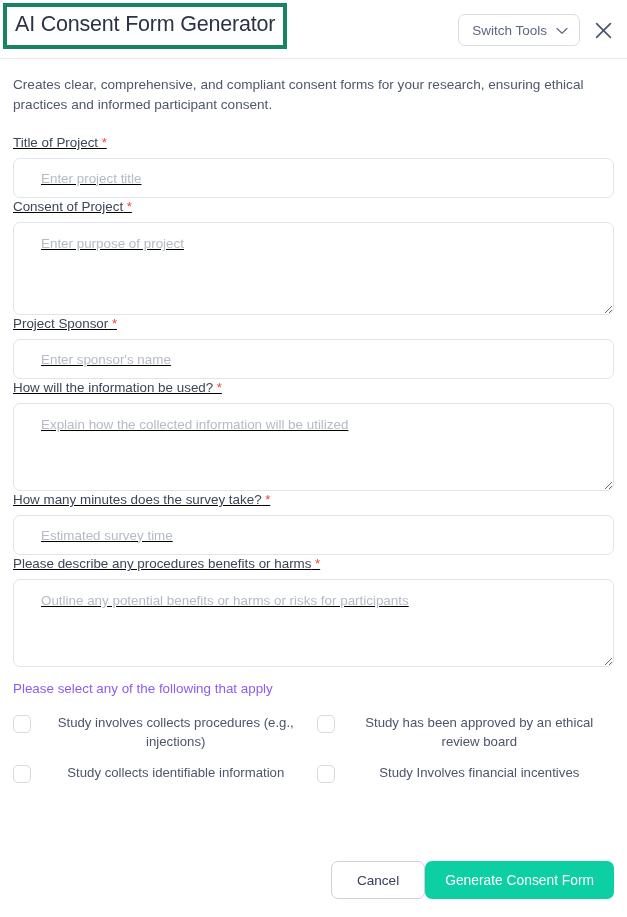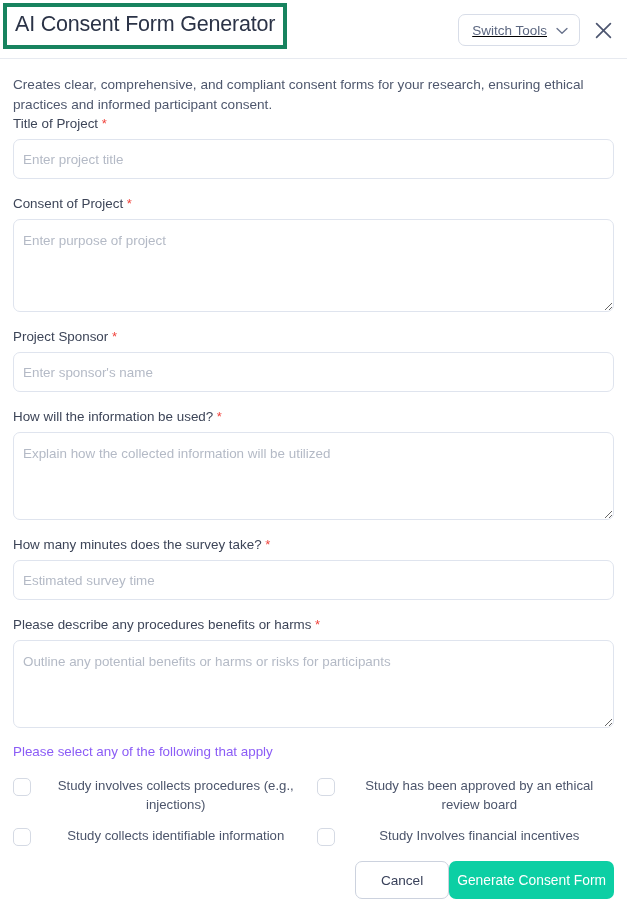--- a/index.html
+++ b/index.html
@@ -61,21 +61,20 @@
 
   .switch-tools {
     display: flex;
     align-items: center;
     gap: 9px;
     border: 1px solid #d8dde8;
     border-radius: 7px;
     padding: 6px 11px 6px 13px;
     background: #fff;
     cursor: pointer;
-    text-decoration: underline;
   }
   .switch-tools-label {
     font-size: 13.5px;
     color: #5c6780;
     white-space: nowrap;
   }
   .chev { display: block; }
 
   .close-btn {
     display: flex;
@@ -90,45 +89,46 @@
   .body {
     flex: 1 1 auto;
     padding: 16px 13px 0 13px;
     overflow: hidden;
   }
 
   .description {
     font-size: 13.6px;
     line-height: 20px;
     color: #4e576d;
+    margin-bottom: 19px;
     max-width: 575px;
   }
 
-  .field { margin-bottom: 16px; }
+  .field { margin-bottom: 0; text-decoration: underline; }
 
   .field-label {
     font-size: 13.4px;
     color: #3d4558;
     margin-bottom: 7px;
     display: block;
     line-height: 17px;
   }
   .req { color: #f0443d; font-size: 13px; }
 
   .text-input,
   .text-area {
     display: block;
     width: 601px;
     border: 1px solid #dfe4ee;
     border-radius: 7px;
     background: #ffffff;
     font-family: "Liberation Sans", sans-serif;
     font-size: 13.4px;
     color: #2b3347;
-    padding: 11px 9px;
+    padding: 11px 27px;
     outline: none;
   }
   .text-input { height: 40px; }
   .text-input::placeholder,
   .text-area::placeholder { color: #b4bac6; }
 
   .text-area {
     resize: vertical;
     line-height: 19px;
     overflow: hidden;
@@ -200,21 +200,21 @@
     height: 38px;
   }
 
   .btn-generate {
     border: none;
     background: #0ccfa4;
     color: #ffffff;
     border-radius: 7px;
     font-size: 13.8px;
     font-family: "Liberation Sans", sans-serif;
-    padding: 10px 8px;
+    padding: 10px 20px;
     cursor: pointer;
     height: 38px;
     white-space: nowrap;
   }
 </style>
 </head>
 <body>
 
 <div class="app">
 

